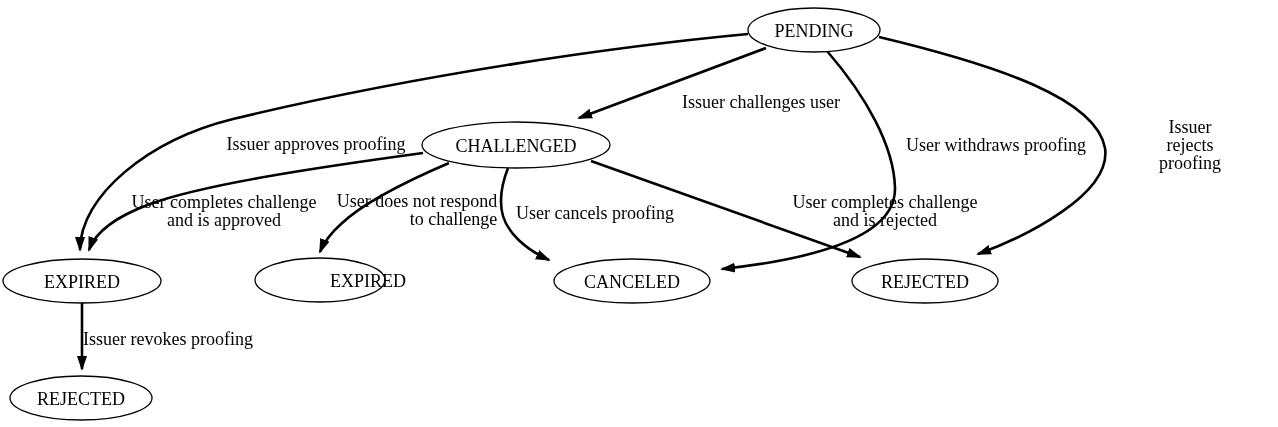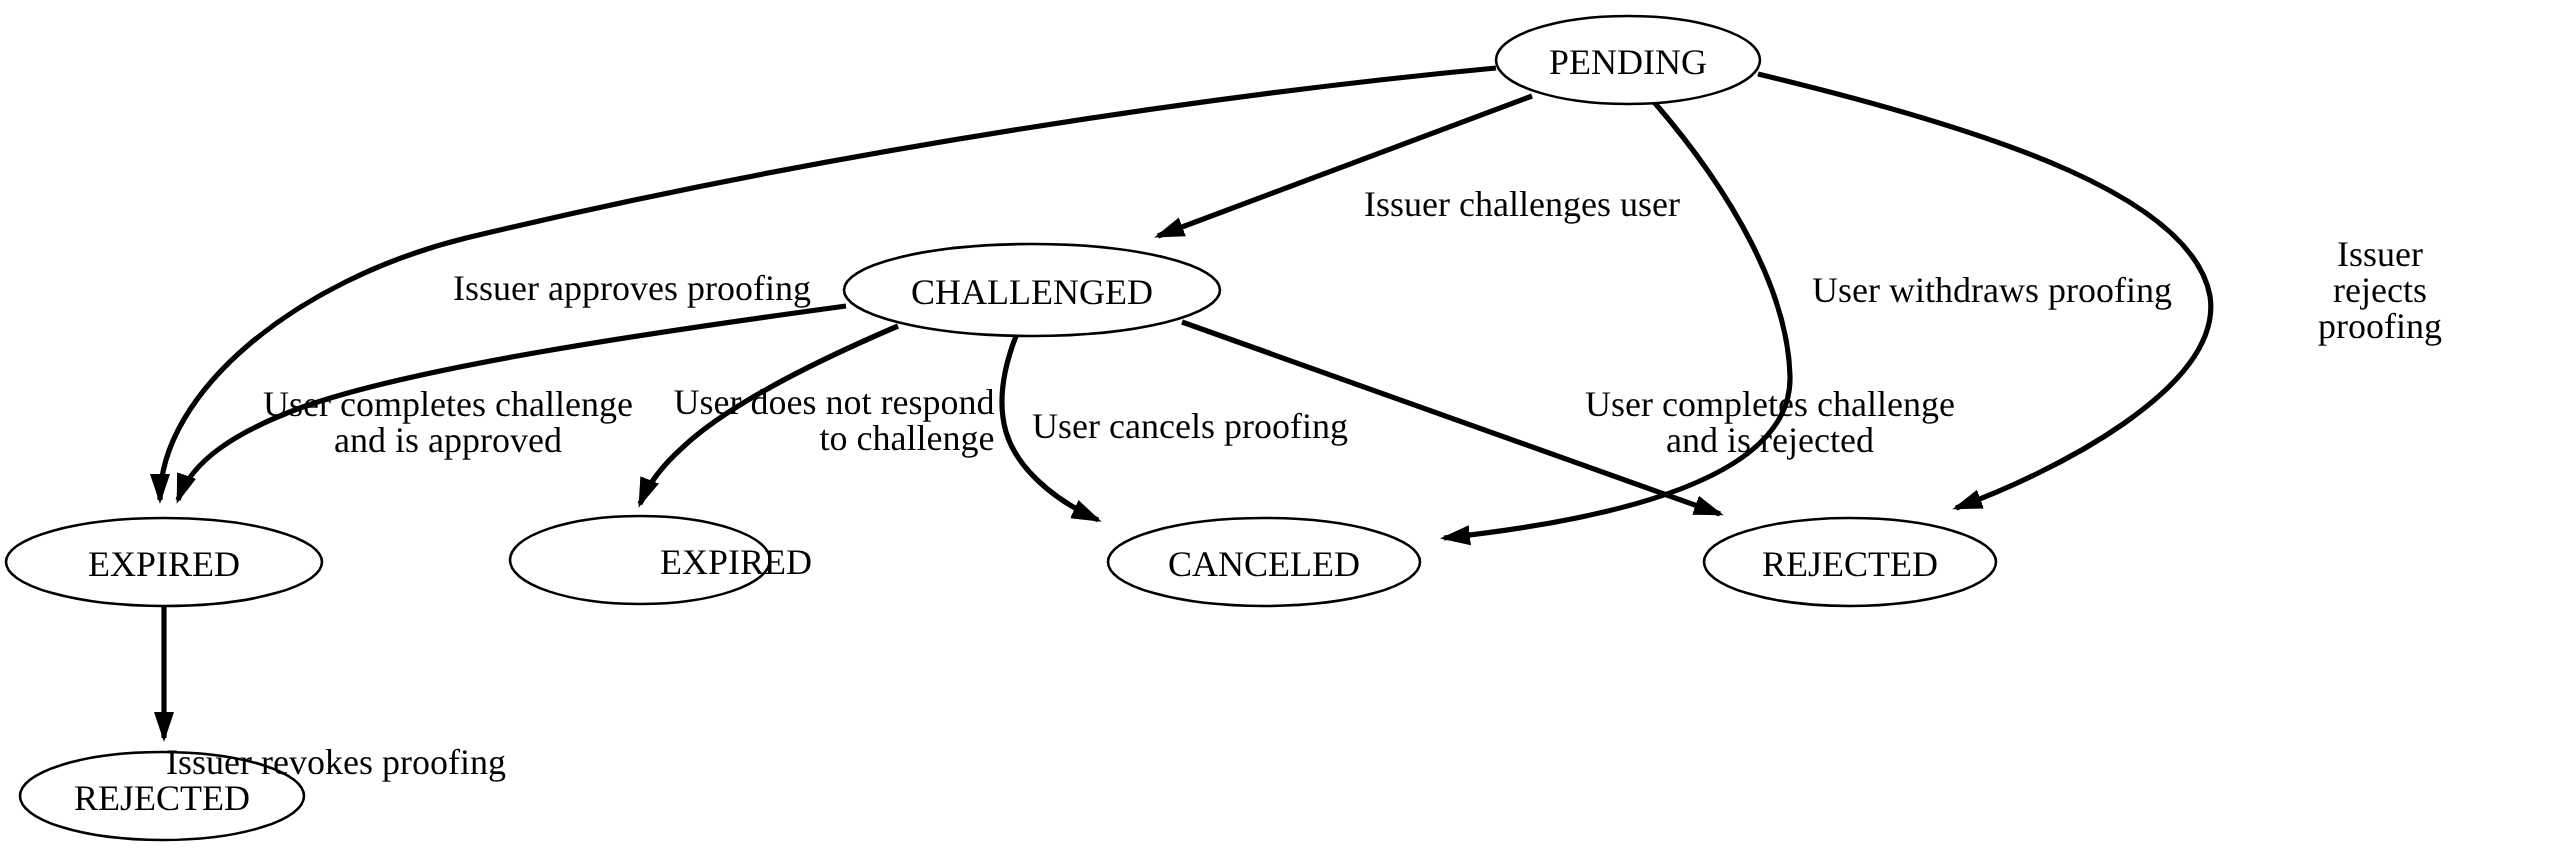--- a/index.html
+++ b/index.html
@@ -85,15 +85,15 @@
   <div class="edge-label" style="left:316px;  top:144px;">Issuer approves proofing</div>
   <div class="edge-label" style="left:1190px; top:145px;">Issuer rejects proofing</div>
   <div class="edge-label" style="left:996px;  top:145px;">User withdraws proofing</div>
   <div class="edge-label" style="left:224px;  top:211px;">User completes challenge
 and is approved</div>
   <div class="edge-label" style="left:417px;  top:210px;text-align:right;">User does not respond
 to challenge</div>
   <div class="edge-label" style="left:595px;  top:213px;text-align:center;">User cancels proofing</div>
   <div class="edge-label" style="left:885px;  top:211px;">User completes challenge
 and is rejected</div>
-  <div class="edge-label" style="left:168px;  top:339px;margin-top:42px;">Issuer revokes proofing</div>
+  <div class="edge-label" style="left:168px;  top:339px;">Issuer revokes proofing</div>
 
 </div>
 
 </body></html>

